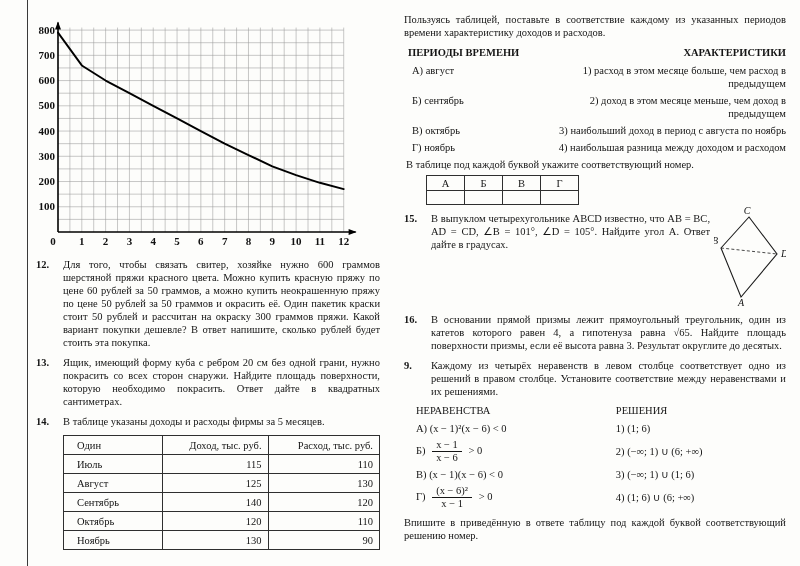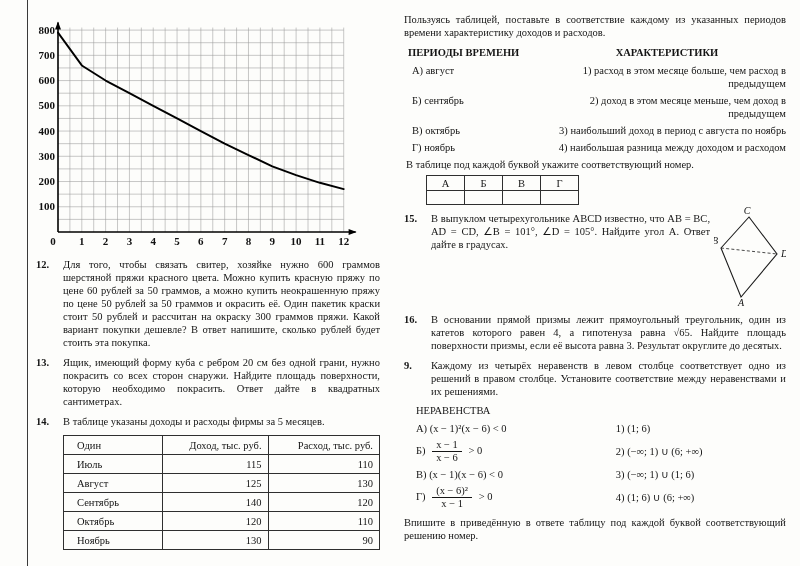--- a/index.html
+++ b/index.html
@@ -24,21 +24,21 @@
 
   .data-table{border-collapse:collapse;margin:7px 0 0 27px}
   .data-table td,.data-table th{border:1px solid #2f2f2f;font-weight:normal;font-size:10.5px;
        padding:2.5px 6px;text-align:right}
   .data-table .c1{width:84px;text-align:left;padding-left:13px}
   .data-table .c2{width:102px}
   .data-table .c3{width:108px}
 
   .intro{text-align:justify;margin-bottom:7px}
   .mhead{display:grid;grid-template-columns:37% 63%;font-weight:bold;margin:2px 0 5px 4px}
-  .mhead .rt{text-align:center}
+  .mhead .rt{text-align:right}
   .mrow{display:grid;grid-template-columns:37% 63%;margin:0 0 4px 8px}
   .hang{padding-left:13px;text-indent:-13px;text-align:right}
   .note{margin:3px 0 4px 2px}
   .answer-table{border-collapse:collapse;margin:2px 0 7px 22px}
   .answer-table td{border:1px solid #2f2f2f;width:37px;height:14px;text-align:center;padding:0}
   .answer-table .blank{height:13px}
 
   .kite{flex:none;margin:-6px 0 0 4px}
   .kshape{fill:none;stroke:#1c1c1c;stroke-width:1.1}
   .kdash{stroke:#1c1c1c;stroke-width:.8;stroke-dasharray:3 2.2}
@@ -244,20 +244,21 @@
       <div class="ptext">В основании прямой призмы лежит прямоугольный треугольник, один из катетов которого равен 4, а гипотенуза равна √65. Найдите площадь поверхности призмы, если её высота равна 3. Результат округлите до десятых.</div>
     </div>
 
     <div class="problem">
       <div class="pnum">9.</div>
       <div class="ptext">Каждому из четырёх неравенств в левом столбце соответствует одно из решений в правом столбце. Установите соответствие между неравенствами и их решениями.</div>
     </div>
 
     <div class="ihead">
       <span>НЕРАВЕНСТВА</span>
+      <span>РЕШЕНИЯ</span>
     </div>
 
     <div class="irow">
       <div>А)  (x − 1)²(x − 6) &lt; 0</div>
       <div>1)  (1; 6)</div>
     </div>
     <div class="irow">
       <div>
         <span>Б)</span>
         <span class="frac">

